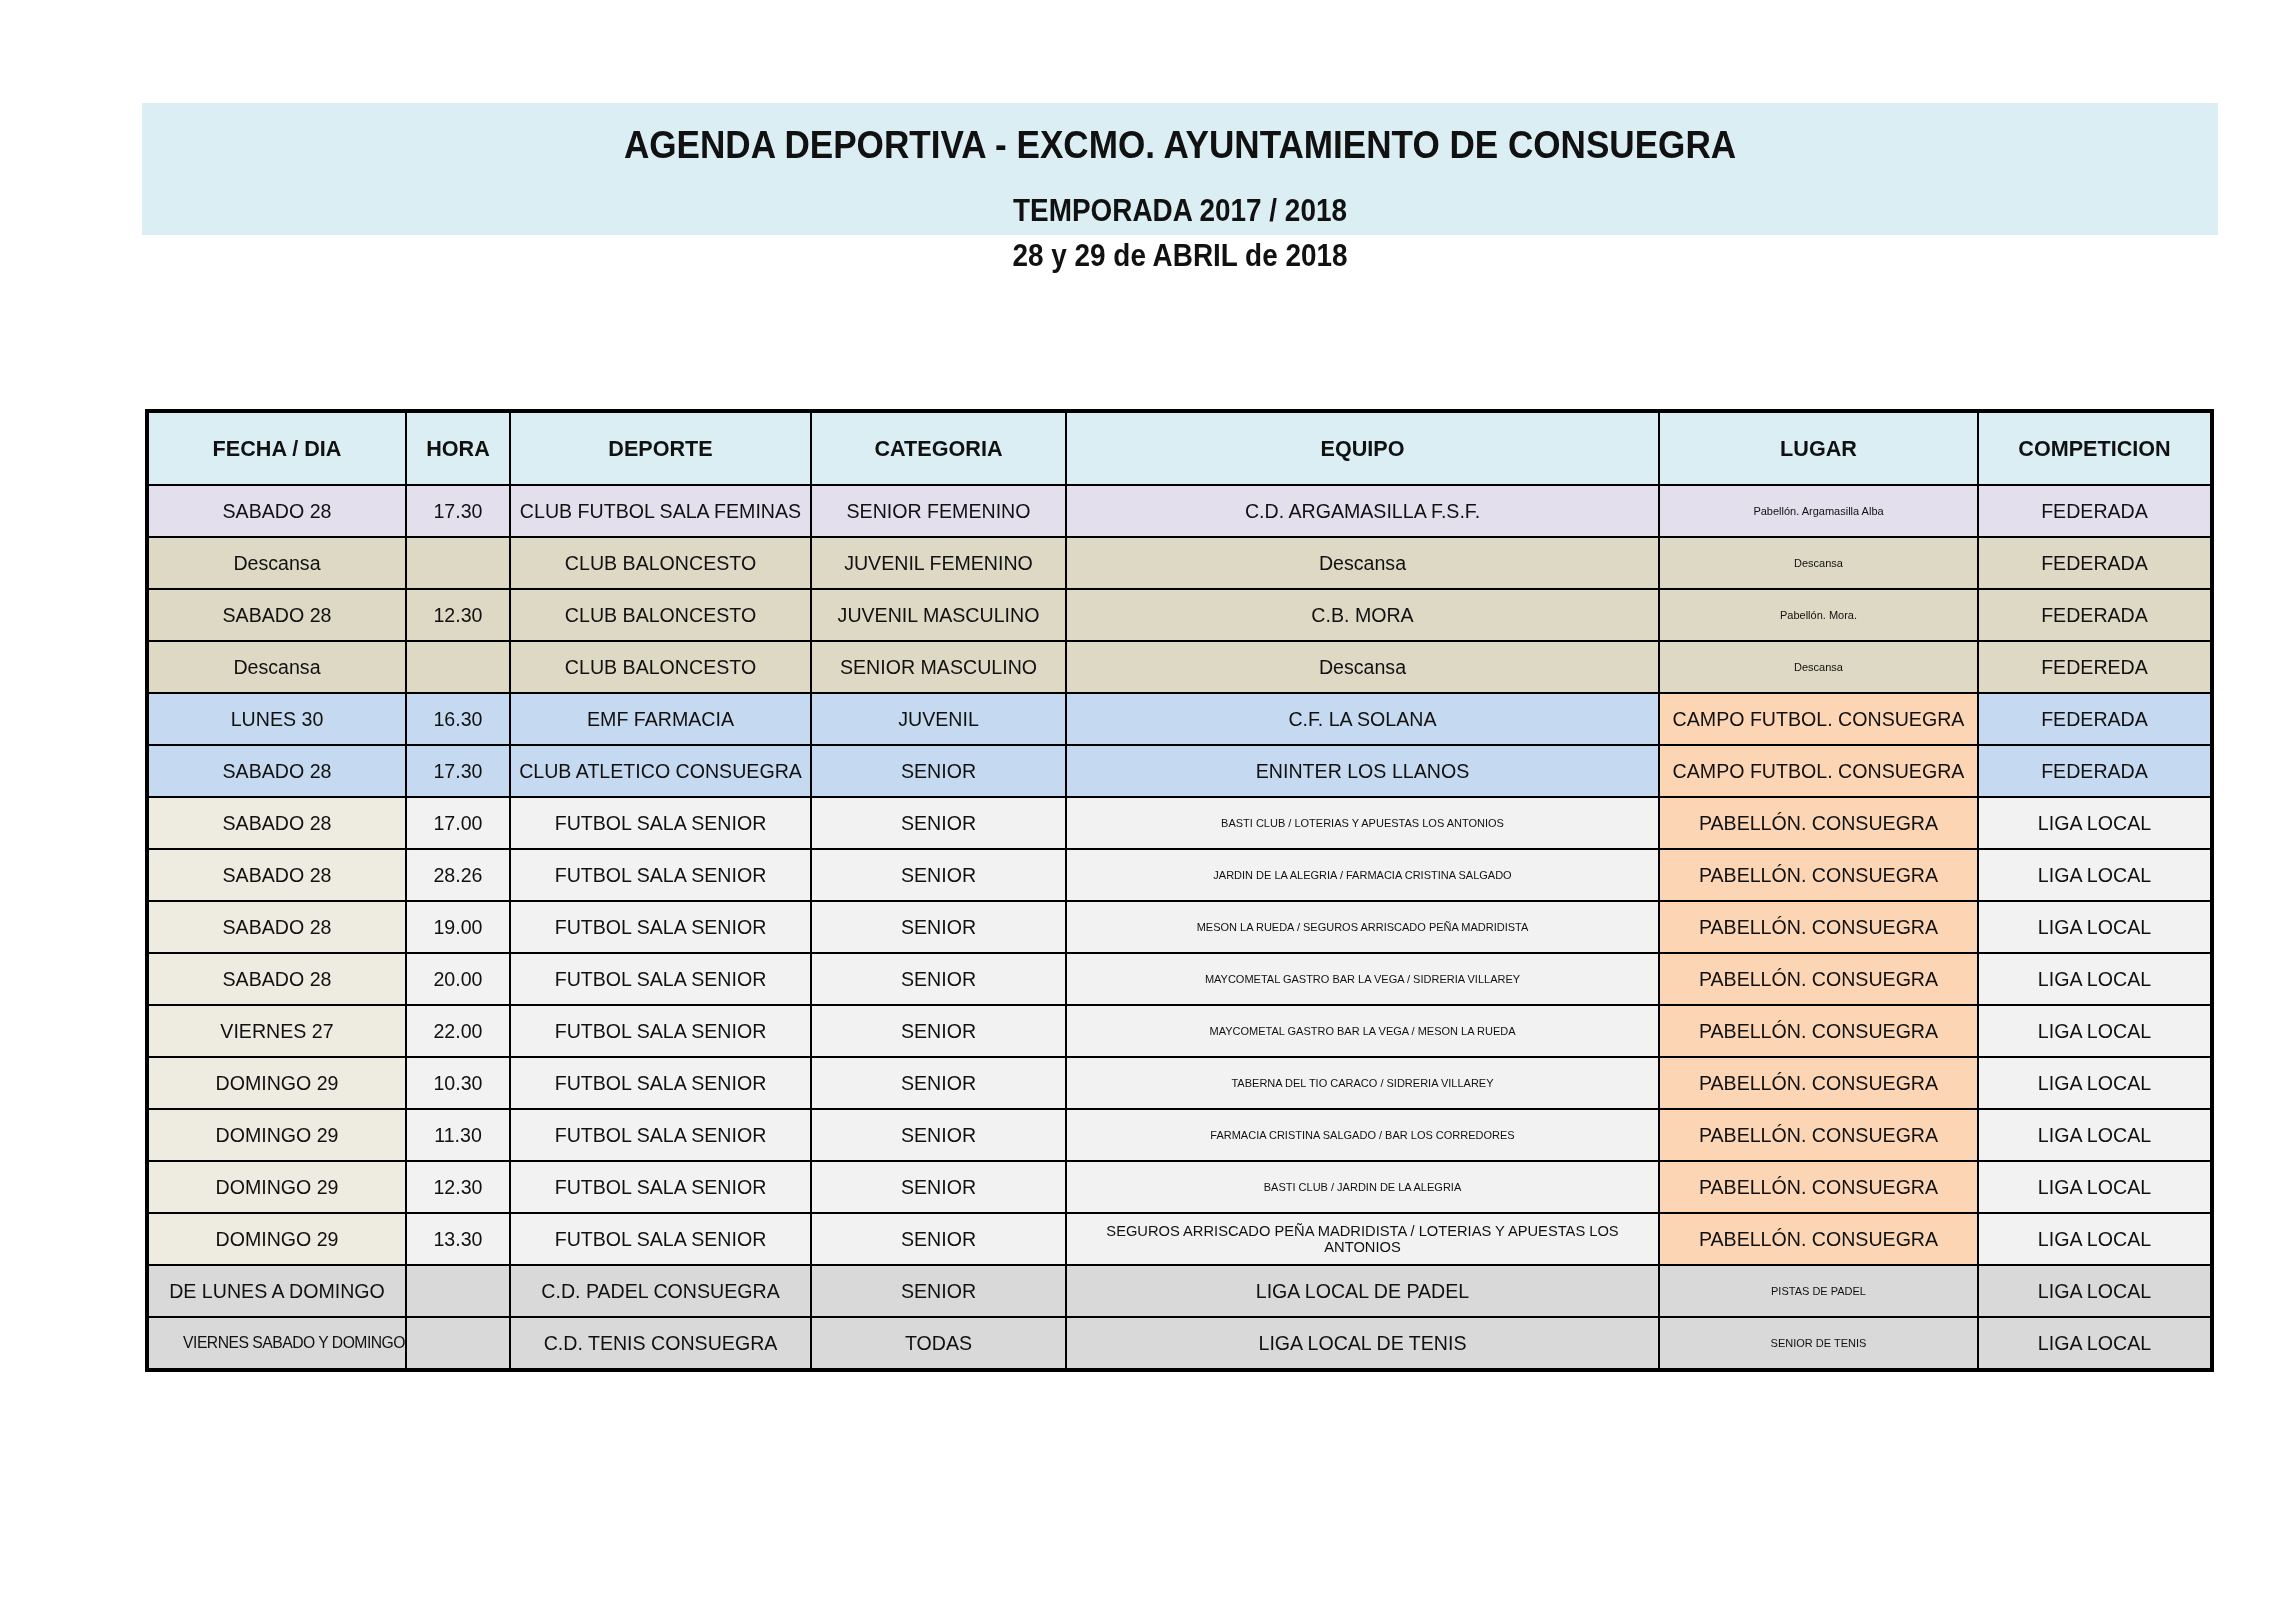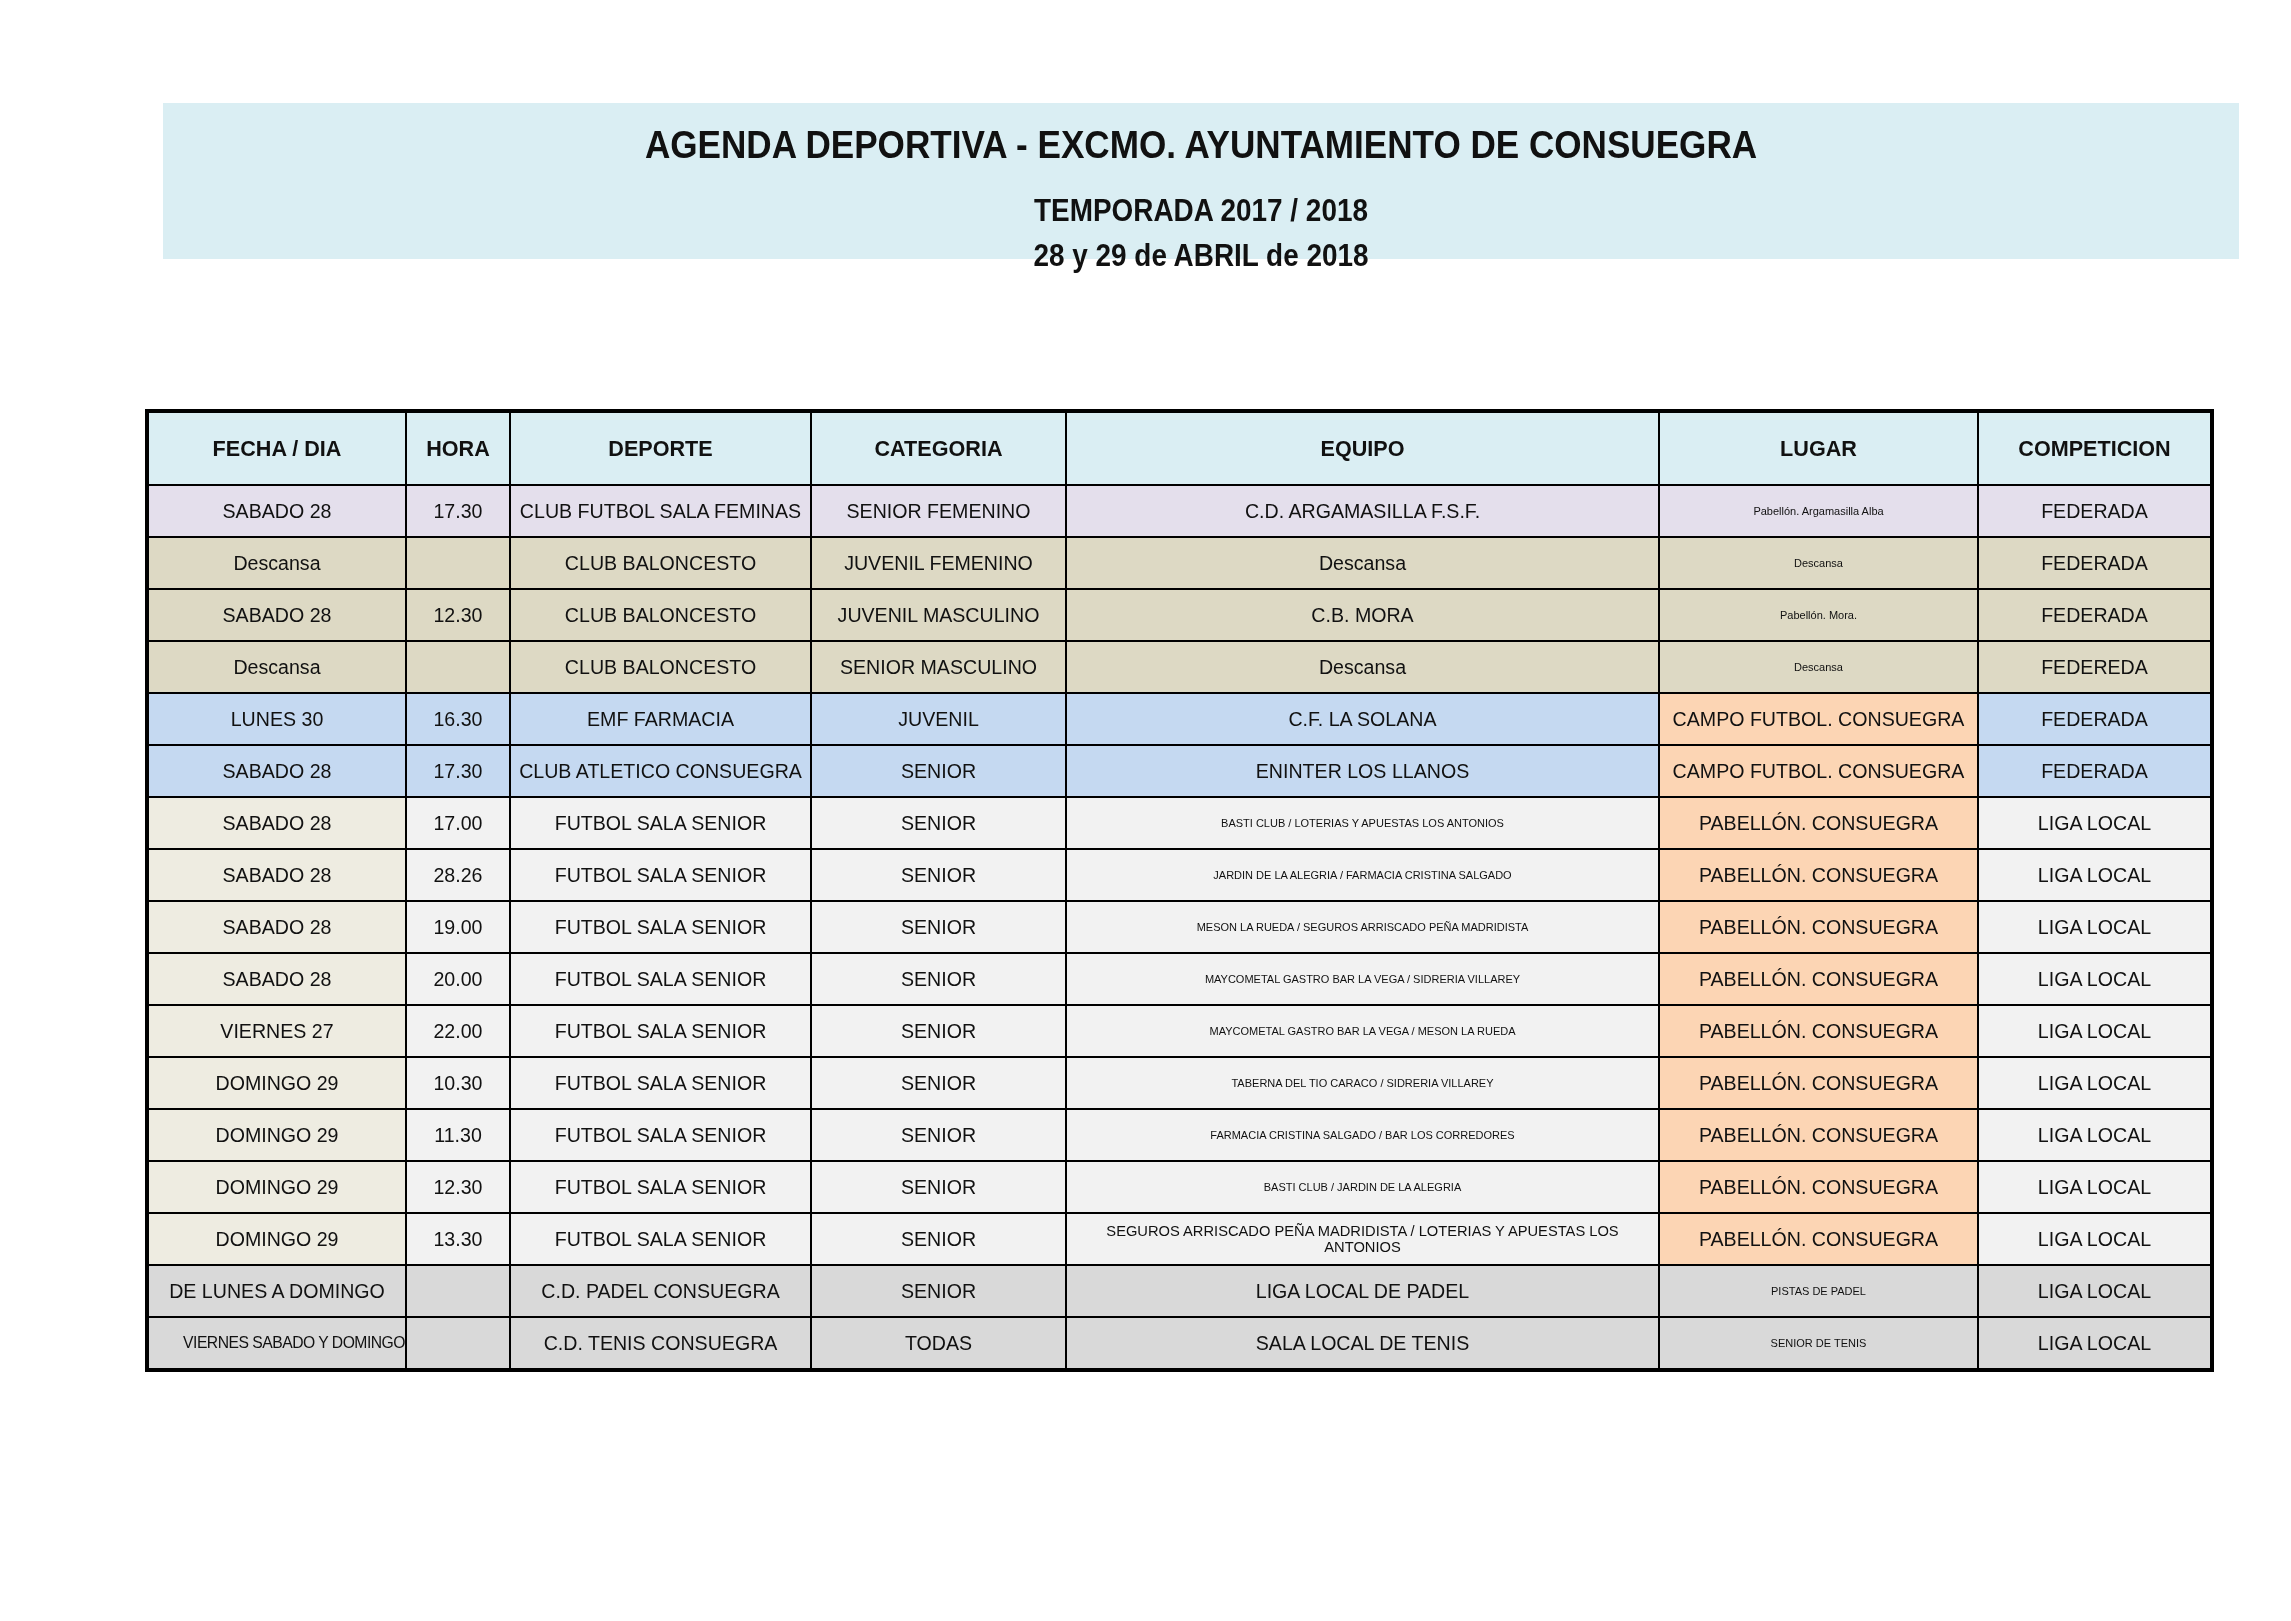--- a/index.html
+++ b/index.html
@@ -1,18 +1,18 @@
 <!DOCTYPE html>
 <html><head>
 <meta charset="utf-8">
 <style>
   html, body { margin: 0; padding: 0; background: #ffffff; }
   body { width: 2292px; height: 1621px; position: relative; overflow: hidden;
          font-family: "Liberation Sans", sans-serif; color: #111; }
-  .banner { position: absolute; left: 163px; top: 103px; width: 2076px; height: 156px;
+  .banner { position: absolute; left: 142px; top: 103px; width: 2076px; height: 132px;
             background: #daeef3; text-align: center; }
   .banner .t1 { position: absolute; left: 0; right: 0; top: 19.6px; font-size: 39px; font-weight: bold;
                 font-family: "Liberation Sans Narrow", "Liberation Sans", sans-serif; transform: scaleX(0.9); }
   .banner .t2 { position: absolute; left: 0; right: 0; top: 90px; font-size: 31px; font-weight: bold; transform: scaleX(0.9); }
   .banner .t3 { position: absolute; left: 0; right: 0; top: 135px; font-size: 31px; font-weight: bold; transform: scaleX(0.9); }
 
   table.agenda { position: absolute; left: 145px; top: 409px; width: 2064px;
                  border-collapse: collapse; border: 4.9px solid #000; table-layout: fixed; }
   table.agenda th, table.agenda td { border: 2.9px solid #000; text-align: center; vertical-align: middle;
                  padding: 0 3.9px; overflow: hidden; }
@@ -202,19 +202,19 @@
         <td>SENIOR</td>
         <td>LIGA LOCAL DE PADEL</td>
         <td class="small">PISTAS DE PADEL</td>
         <td>LIGA LOCAL</td>
       </tr>
       <tr class="r-oth">
         <td class="c-fecha tiny">VIERNES SABADO Y DOMINGO</td>
         <td></td>
         <td>C.D. TENIS CONSUEGRA</td>
         <td>TODAS</td>
-        <td>SALA LOCAL DE TENIS</td>
+        <td>LIGA LOCAL DE TENIS</td>
         <td class="small">SENIOR DE TENIS</td>
         <td>LIGA LOCAL</td>
       </tr>
     </tbody>
 </table>
 
 
 </body></html>

